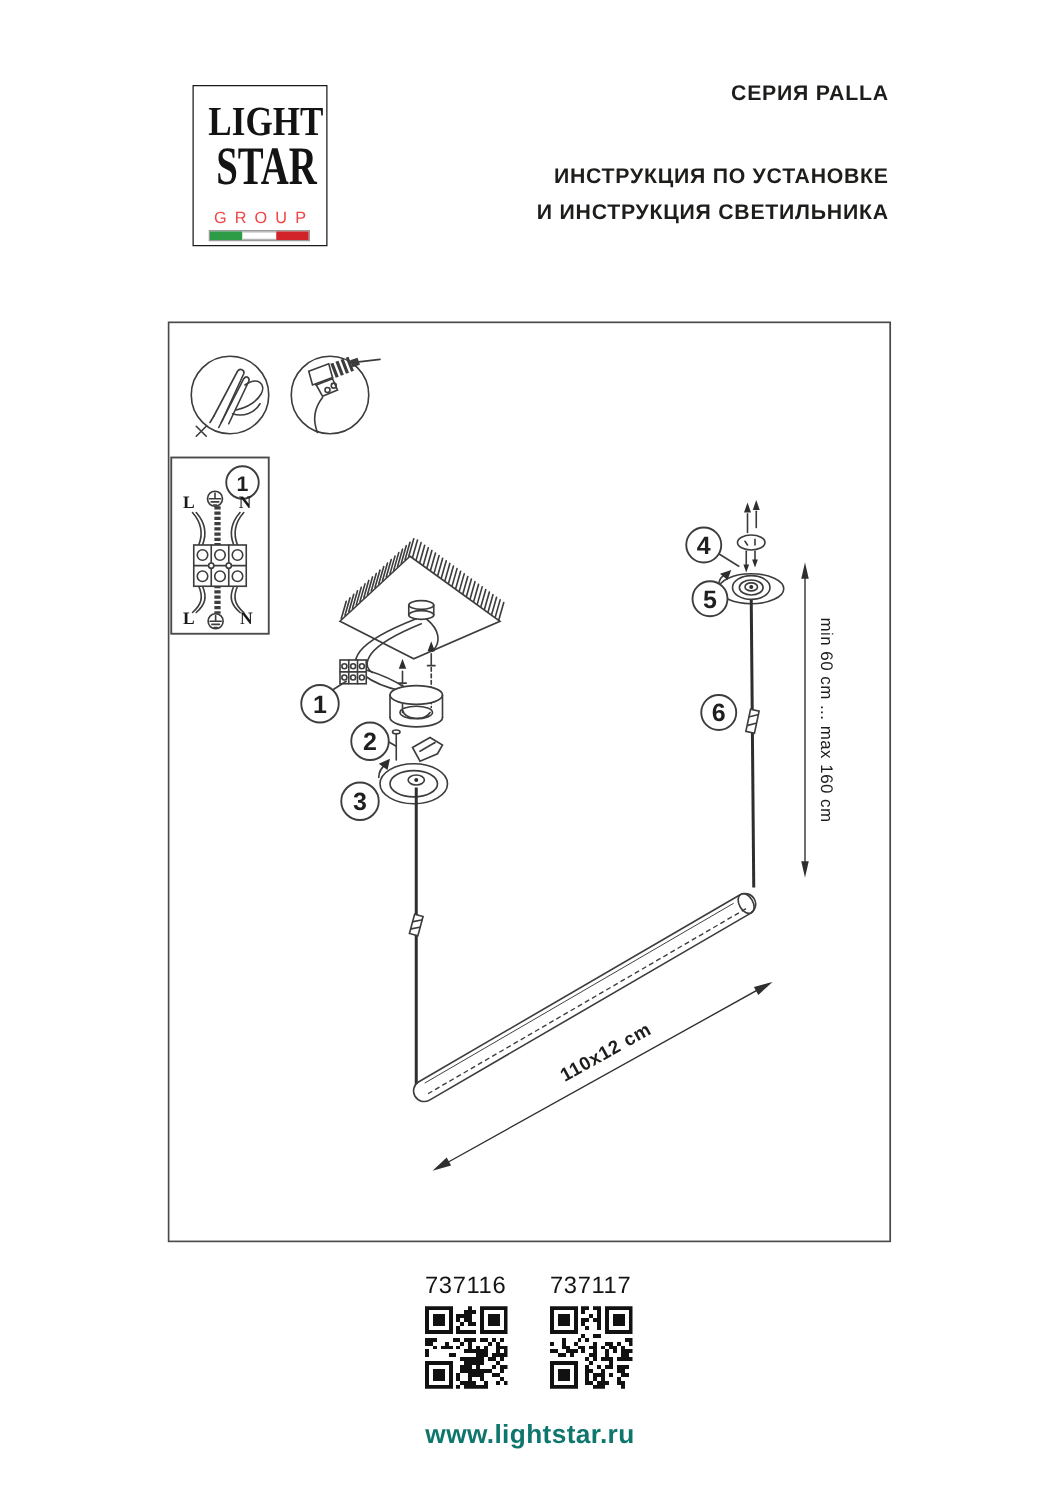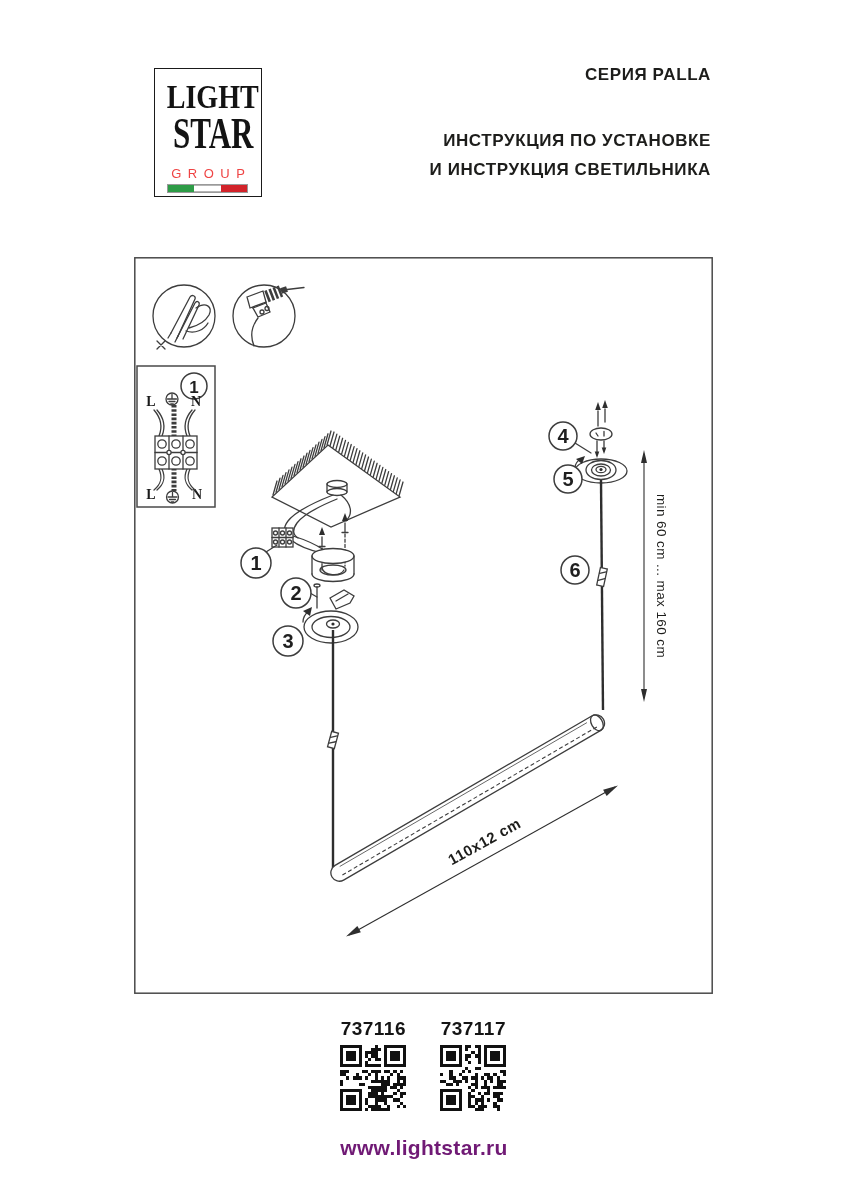--- a/index.html
+++ b/index.html
@@ -28,25 +28,25 @@
   svg text{font-family:"Liberation Sans",sans-serif;}
   .co{fill:#fff;stroke:#3d3d3d;stroke-width:1.5;}
   .cot{font-size:20px;font-weight:700;fill:#1f1f1f;text-anchor:middle;}
   .ink{stroke:#3d3d3d;fill:none;stroke-width:1.3;stroke-linecap:round;}
   .inkf{stroke:#3d3d3d;fill:#fff;stroke-width:1.3;}
   .cable{stroke:#2e2e2e;fill:none;stroke-width:2.4;}
   .dim{stroke:#2e2e2e;fill:none;stroke-width:1.1;}
   .dimhead{fill:#2e2e2e;stroke:none;}
   .serifb{font-family:"Liberation Serif",serif;font-weight:700;font-size:14px;fill:#1a1a1a;text-anchor:middle;}
   
-  .art{position:absolute;width:66px;text-align:right;font-size:19px;font-weight:700;
+  .art{position:absolute;width:66px;text-align:left;font-size:19px;font-weight:400;
        letter-spacing:.5px;color:#141414;}
   .qr{position:absolute;width:66px;height:66px;}
   .site{position:absolute;left:0;top:1136px;width:848px;text-align:center;
-        font-size:21px;font-weight:700;color:#701a75;letter-spacing:.3px;}
+        font-size:21px;font-weight:700;color:#0f766e;letter-spacing:.3px;}
 </style>
 </head>
 <body>
 
 <div class="page">
 
   <div class="logo-box">
     <div class="logo-word logo-light">LIGHT</div>
     <div class="logo-word logo-star">STAR</div>
     <div class="logo-group">GROUP</div>

